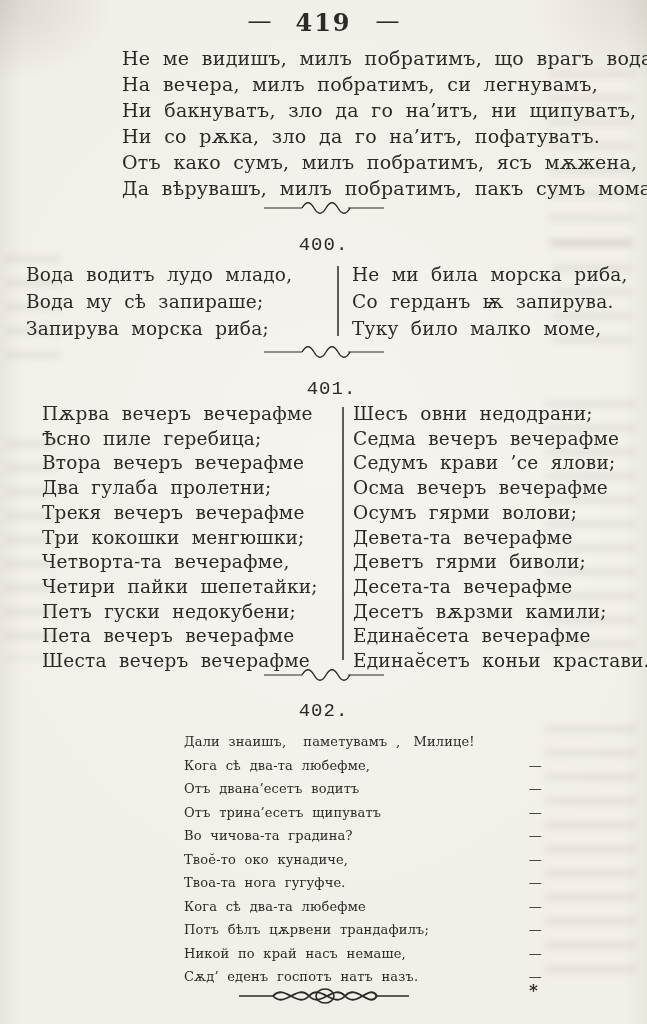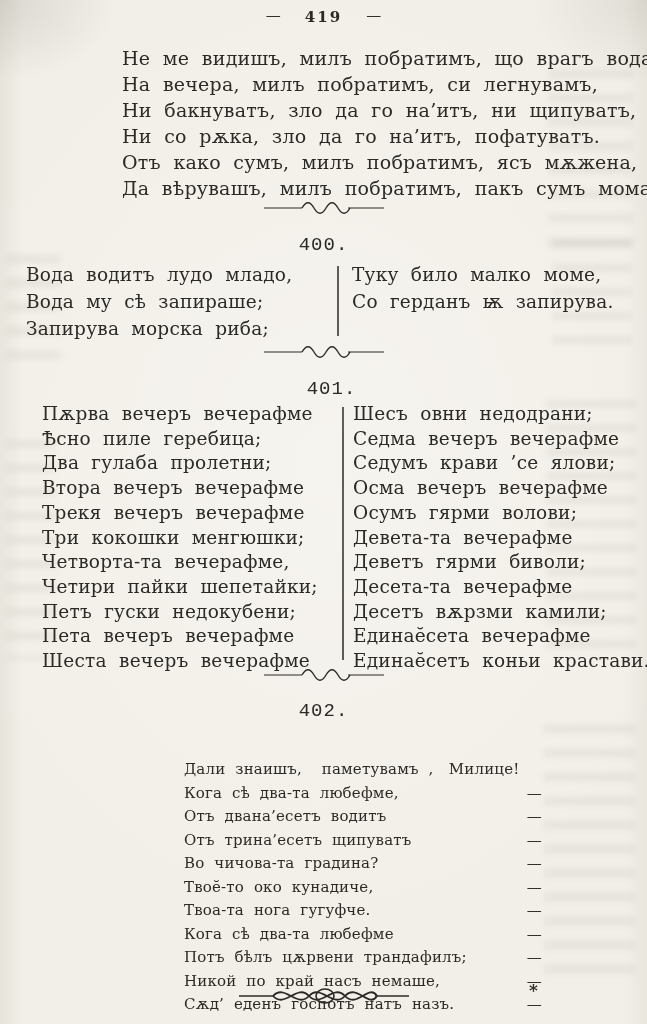--- a/index.html
+++ b/index.html
@@ -10,21 +10,21 @@
     background:
       radial-gradient(90% 70% at 50% 45%, rgba(255,255,255,0.30), rgba(255,255,255,0) 70%),
       radial-gradient(18% 8% at 0% 0%, rgba(110,105,95,0.18), rgba(0,0,0,0) 100%),
       radial-gradient(18% 8% at 100% 0%, rgba(110,105,95,0.14), rgba(0,0,0,0) 100%),
       linear-gradient(90deg,#e7e4dc 0,#f2efe8 3.5%,#f2efe8 96.5%,#e9e6de 100%),
       #f1eee7;
   }
   .line{white-space:pre;}
   .text{word-spacing:0.33em;letter-spacing:0.012em;}
 
-  .header{position:absolute;top:8px;left:0;width:100%;text-align:center;font-size:15px;}
+  .header{position:absolute;top:8px;left:0;width:100%;text-align:center;font-size:24px;}
   .header .dash{margin:0 24px;position:relative;top:-2px;}
   .pagenum{font-weight:bold;letter-spacing:2px;}
 
   .intro{position:absolute;top:45px;left:122px;font-size:19px;line-height:26px;}
 
   .divider{position:absolute;left:0;width:100%;text-align:center;}
   .divider svg{display:inline-block;vertical-align:middle;}
   .d1{top:197px;} .d2{top:341px;} .d3{top:664px;}
   .dbottom{top:985px;}
 
@@ -33,21 +33,21 @@
 
   .col{position:absolute;font-size:18.5px;}
   .l400{top:261px;left:26px;line-height:27px;}
   .r400{top:261px;left:352px;line-height:27px;}
   .l401{top:402px;left:42px;line-height:24.7px;}
   .r401{top:402px;left:353px;line-height:24.7px;}
   .colrule{position:absolute;width:1.5px;background:#44423c;opacity:.85;}
   .rule400{left:337px;top:266px;height:70px;}
   .rule401{left:342px;top:407px;height:253px;}
 
-  .s402{position:absolute;top:730px;left:184px;width:358px;font-size:15px;line-height:23.5px;margin-top:28px;}
+  .s402{position:absolute;top:730px;left:184px;width:358px;font-size:13px;line-height:23.5px;}
   .s402 .vline{display:flex;}
   .s402 .t{white-space:pre;}
   .s402 .dash{margin-left:auto;padding-left:8px;}
 
   .asterisk{position:absolute;left:529px;top:980px;font-size:17px;font-weight:bold;}
 
   .bleed{position:absolute;pointer-events:none;
     background:repeating-linear-gradient(180deg, rgba(120,115,104,0.9) 0 8px, rgba(0,0,0,0) 8px 24px);
     filter:blur(3px);opacity:0.10;}
   .b1{left:548px;top:70px;width:85px;height:190px;}
@@ -93,39 +93,40 @@
 
   <div class="secnum n400">400.</div>
 
   <div class="col l400 text">
     <div class="line">Вода водитъ лудо младо,</div>
     <div class="line">Вода му сѣ запираше;</div>
     <div class="line">Запирува морска риба;</div>
   </div>
   <div class="colrule rule400"></div>
   <div class="col r400 text">
+    <div class="line">Не ми била морска риба,</div>
+    <div class="line">Со герданъ ѭ запирува.</div>
     <div class="line">Туку било малко моме,</div>
-    <div class="line">Со герданъ ѭ запирува.</div>
   </div>
 
   <div class="divider d2">
     <svg width="120" height="14">
       <line class="ink" x1="0" y1="7" x2="38" y2="7" stroke-width="1.1"></line>
       <line class="ink" x1="84" y1="7" x2="122" y2="7" stroke-width="1.1"></line>
       <path class="ink" d="M38,7 c4,-7 8,-7 12,0 c4,7 8,7 12,0 c4,-7 8,-7 12,0 c4,7 8,7 12,0" stroke-width="1.4"></path>
     </svg>
   </div>
 
   <div class="secnum n401">401.</div>
 
   <div class="col l401 text">
     <div class="line">Пѫрва вечеръ вечерафме</div>
     <div class="line">Ѣсно пиле геребица;</div>
+    <div class="line">Втора вечеръ вечерафме</div>
     <div class="line">Два гулаба пролетни;</div>
-    <div class="line">Втора вечеръ вечерафме</div>
     <div class="line">Трекя вечеръ вечерафме</div>
     <div class="line">Три кокошки менгюшки;</div>
     <div class="line">Четворта-та вечерафме,</div>
     <div class="line">Четири пайки шепетайки;</div>
     <div class="line">Петъ гуски недокубени;</div>
     <div class="line">Пета вечеръ вечерафме</div>
     <div class="line">Шеста вечеръ вечерафме</div>
   </div>
   <div class="colrule rule401"></div>
   <div class="col r401 text">

